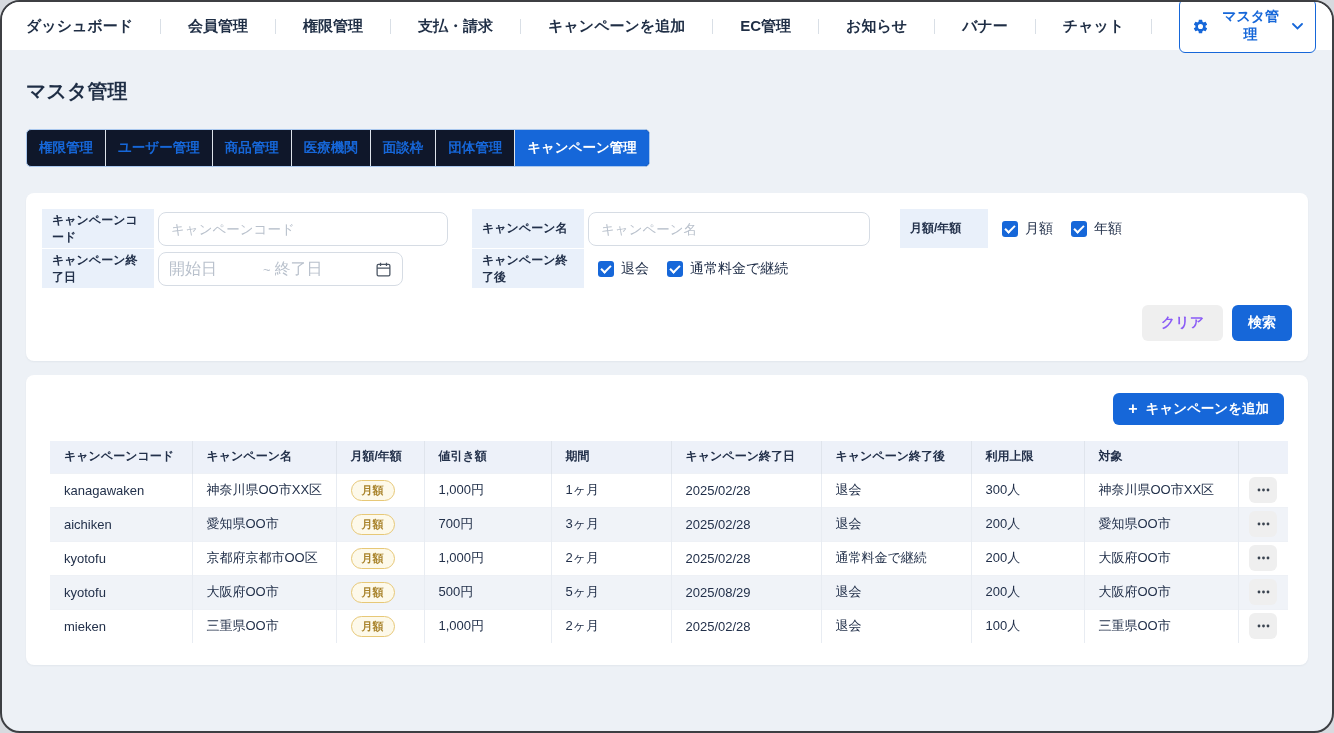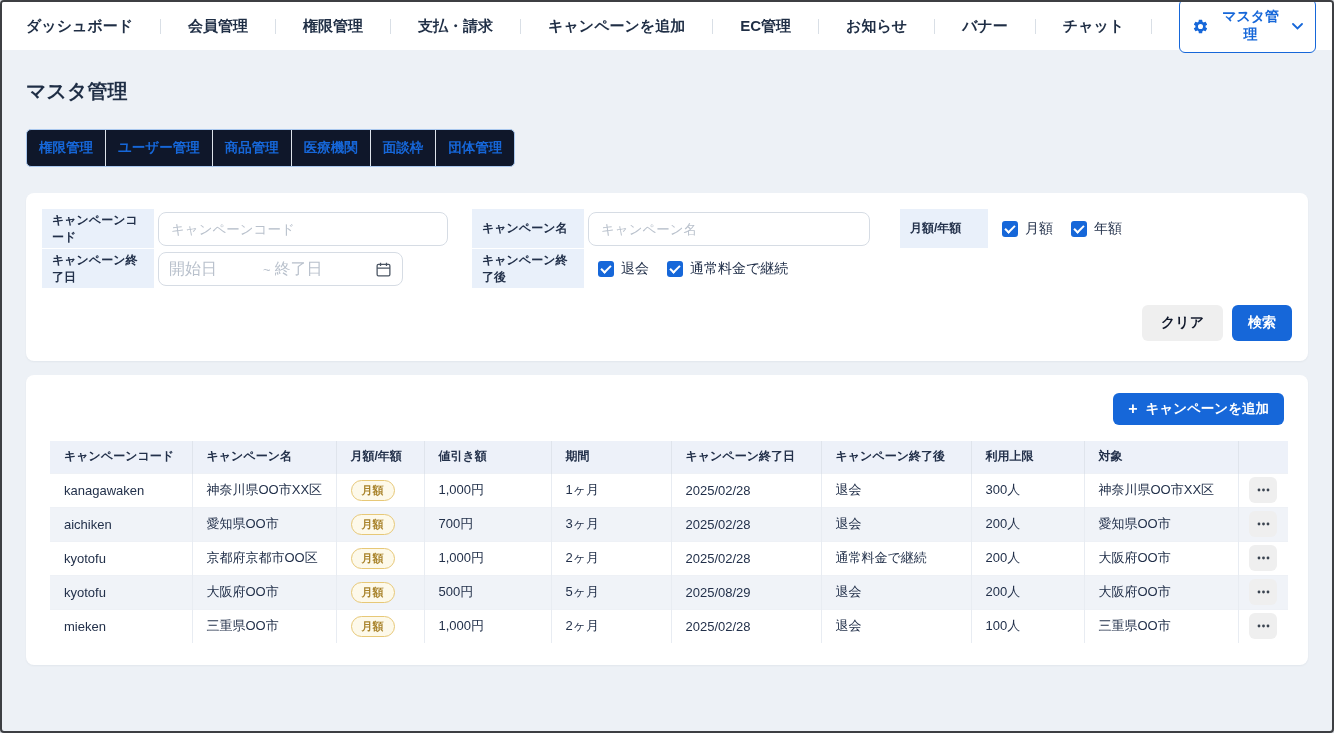--- a/index.html
+++ b/index.html
@@ -4,21 +4,21 @@
 <style>
   * { margin:0; padding:0; box-sizing:border-box; }
   body {
     font-family: "Liberation Sans", "DejaVu Sans", sans-serif;
     background:#d7dadf;
     width:1334px; height:733px;
   }
   .window {
     width:1334px; height:733px;
     border:2px solid #3d3f43;
-    border-radius:4px;
+    border-radius:20px;
     overflow:hidden;
     background:#edf1f6;
   }
   
   .topnav {
     height:48px; background:#ffffff;
     display:flex; align-items:center;
     padding:0 16px 0 24px;
   }
   .nav-list { display:flex; align-items:center; list-style:none; }
@@ -101,21 +101,21 @@
     border:solid #fff; border-width:0 2px 2px 0;
     transform:rotate(45deg);
   }
   .cb-text { font-size:14px; color:#22304a; }
   .form-actions { display:flex; justify-content:flex-end; gap:9px; margin-top:16px; }
   .btn {
     border:none; border-radius:6px; cursor:pointer;
     font-size:14px; font-weight:700; font-family:inherit;
     padding:9px 16px;
   }
-  .btn-gray { background:#efefef; color:#0f172a; padding:9px 19px; }
+  .btn-gray { background:#efefef; color:#8b5cf6; padding:9px 19px; }
   .btn-blue { background:#1667d9; color:#fff; }
   
   .table-card { margin-top:14px; padding:18px 24px 22px; }
   .table-toolbar { display:flex; justify-content:flex-end; }
   .add-btn {
     display:flex; align-items:center; gap:8px;
     background:#1667d9; color:#fff;
     border:none; border-radius:6px;
     font-size:13.5px; font-weight:700; font-family:inherit;
     padding:7px 15px; cursor:pointer;
@@ -268,20 +268,21 @@
         <div class="tab">ユーザー管理</div>
 
         <div class="tab">商品管理</div>
 
         <div class="tab">医療機関</div>
 
         <div class="tab">面談枠</div>
 
         <div class="tab">団体管理</div>
 
+        <div class="tab active">キャンペーン管理</div>
       </nav>
 
     
     <section class="card search-card">
       <div class="form-grid">
 
         <div class="flabel">キャンペーンコード</div>
         <div class="ffield">
           <input class="tinput" type="text" placeholder="キャンペーンコード" style="">
         </div>

